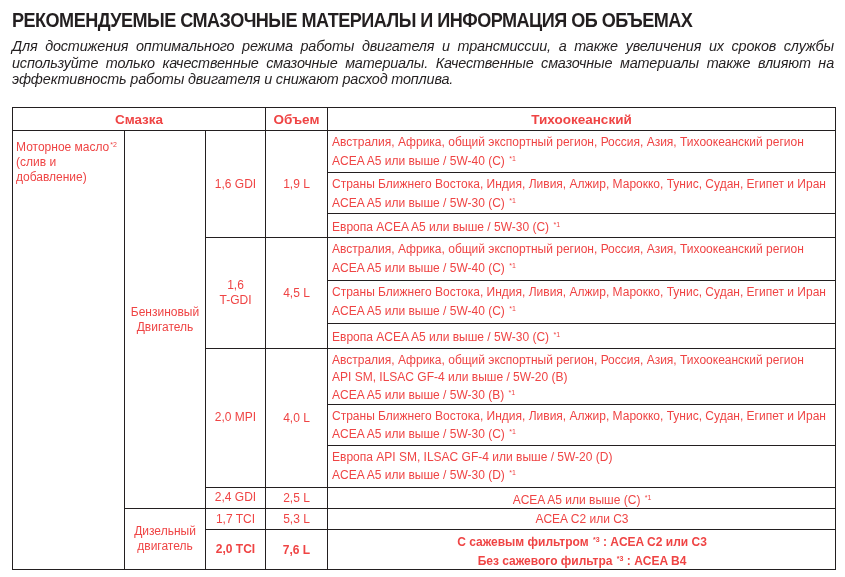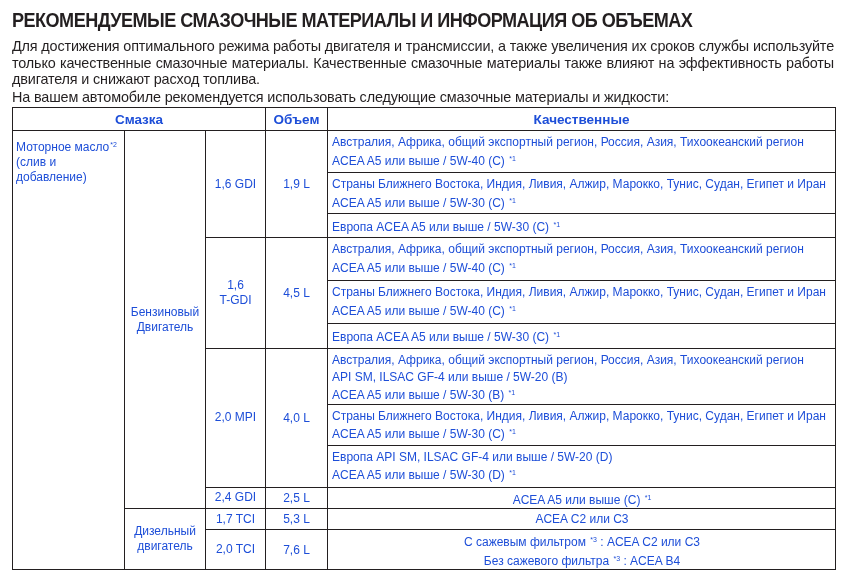--- a/index.html
+++ b/index.html
@@ -12,28 +12,28 @@
     font-family: "Liberation Sans", sans-serif;
     font-weight: bold; font-size: 21px; letter-spacing: -0.6px;
     transform: scaleX(0.86); transform-origin: left top;
     white-space: nowrap; color: #231f20;
   }
   .intro {
     position: absolute; left: 12px; top: 38px; width: 822px;
     font-size: 14.4px; line-height: 16.5px; text-align: justify;
     letter-spacing: -0.15px;
   }
-  .intro p { margin: 0; }
+  .intro p { margin: 0; font-style: italic; }
   .intro p.last { margin-top: 1px; text-align: left; }
 
   table.lube {
     position: absolute; left: 12px; top: 107px;
     border-collapse: collapse; table-layout: fixed;
     width: 823px;
-    font-size: 12px; color: #1d4ed8;
+    font-size: 12px; color: #ef4444;
   }
   table.lube td, table.lube th {
     border: 1.3px solid #231f20; padding: 0; vertical-align: top;
   }
   table.lube th {
     font-weight: bold; font-size: 13.5px; height: 22px; vertical-align: middle; text-align: center;
   }
   .c-name { padding: 6px 3px 0 3px !important; line-height: 15px; }
   .c-type { vertical-align: middle !important; text-align: center; line-height: 15px; }
   .c-eng  { vertical-align: middle !important; text-align: center; line-height: 15px; margin-top: 32px; }
@@ -42,36 +42,35 @@
   .c-cls.center { text-align: center; padding-top: 2px !important; }
   .sup { font-size: 7px; vertical-align: 4px; margin-left: 1px; }
 </style>
 </head>
 <body>
 
 <div class="title">РЕКОМЕНДУЕМЫЕ СМАЗОЧНЫЕ МАТЕРИАЛЫ И ИНФОРМАЦИЯ ОБ ОБЪЕМАХ</div>
 
 <div class="intro">
   <p>Для достижения оптимального режима работы двигателя и трансмиссии, а также увеличения их сроков службы используйте только качественные смазочные материалы. Качественные смазочные материалы также влияют на эффективность работы двигателя и снижают расход топлива.</p>
-  <p class="last">На вашем автомобиле рекомендуется использовать следующие смазочные материалы и жидкости:</p>
 </div>
 
 <table class="lube">
   <colgroup>
     <col style="width:112px">
     <col style="width:81px">
     <col style="width:60px">
     <col style="width:62px">
     <col style="width:508px">
   </colgroup>
   <thead>
     <tr>
       <th colspan="3">Смазка</th>
       <th>Объем</th>
-      <th>Качественные</th>
+      <th>Тихоокеанский</th>
     </tr>
   </thead>
   <tbody id="tbody">
       <tr style="height: 42px;">
         <td class="c-name" rowspan="12"><span>Моторное масло</span><span class="sup">*2</span><br><span>(слив и добавление)</span></td>
         <td class="c-type" rowspan="10">Бензиновый Двигатель</td>
         <td class="c-eng" rowspan="3">1,6 GDI</td>
         <td class="c-vol" rowspan="3">1,9 L</td>
         <td class="c-cls"><span>Австралия, Африка, общий экспортный регион, Россия, Азия, Тихоокеанский регион</span><br><span>ACEA A5 или выше / 5W-40 (C)</span> <span class="sup">*1</span></td>
       </tr>
@@ -107,19 +106,19 @@
         <td class="c-eng" rowspan="1">2,4 GDI</td>
         <td class="c-vol" rowspan="1">2,5 L</td>
         <td class="c-cls center"><span>ACEA A5 или выше (C)</span> <span class="sup">*1</span></td>
       </tr>
       <tr style="height: 21px;">
         <td class="c-type" rowspan="2">Дизельный двигатель</td>
         <td class="c-eng" rowspan="1">1,7 TCI</td>
         <td class="c-vol" rowspan="1">5,3 L</td>
         <td class="c-cls center"><span>ACEA C2 или C3</span></td>
       </tr>
-      <tr style="height: 38px;">
+      <tr style="height: 38px; font-weight: bold;">
         <td class="c-eng" rowspan="1">2,0 TCI</td>
         <td class="c-vol" rowspan="1">7,6 L</td>
         <td class="c-cls center"><span>С сажевым фильтром </span><span class="sup">*3</span><span> : ACEA C2 или C3</span><br><span>Без сажевого фильтра </span><span class="sup">*3</span><span> : ACEA B4</span></td>
       </tr>
     </tbody>
 </table>
 
 </body></html>

